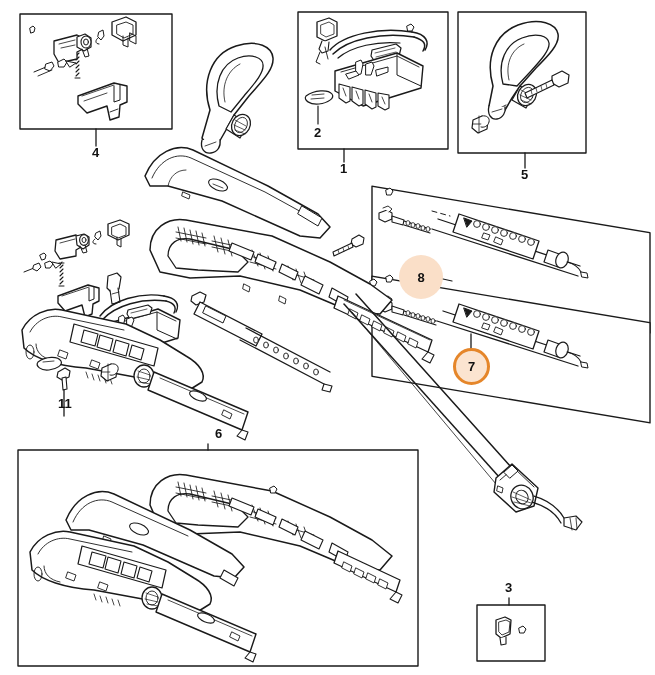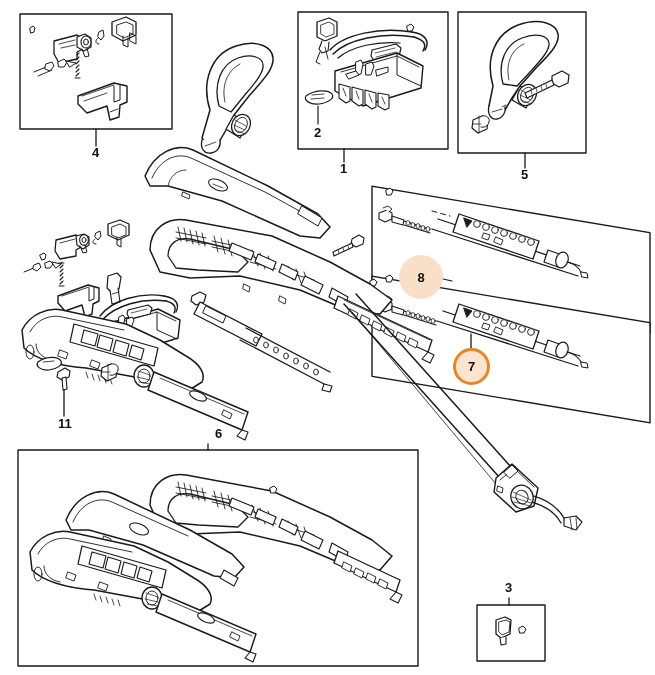--- a/index.html
+++ b/index.html
@@ -543,21 +543,21 @@
         <path d="M519 628 l4 -2 l3 3 l-2 4 l-4 0 z" stroke-width="1" fill="#fff"></path>
       </g>
 
     </g>
   </svg>
 
   <div class="callout-num" style="left:92px;top:146px;">4</div>
   <div class="callout-num" style="left:314px;top:126px;">2</div>
   <div class="callout-num" style="left:340px;top:162px;">1</div>
   <div class="callout-num" style="left:521px;top:168px;">5</div>
-  <div class="callout-num" style="left:58px;top:417px;">11</div>
+  <div class="callout-num" style="left:58px;top:397px;">11</div>
   <div class="callout-num" style="left:215px;top:427px;">6</div>
   <div class="callout-num" style="left:505px;top:581px;">3</div>
 
   <div class="hl soft" style="left:399px;top:255px;width:44px;height:44px;">8</div>
 
   <div class="hl ring" style="left:453px;top:348px;width:37px;height:37px;">7</div>
 
 </div>
 
 </body></html>

